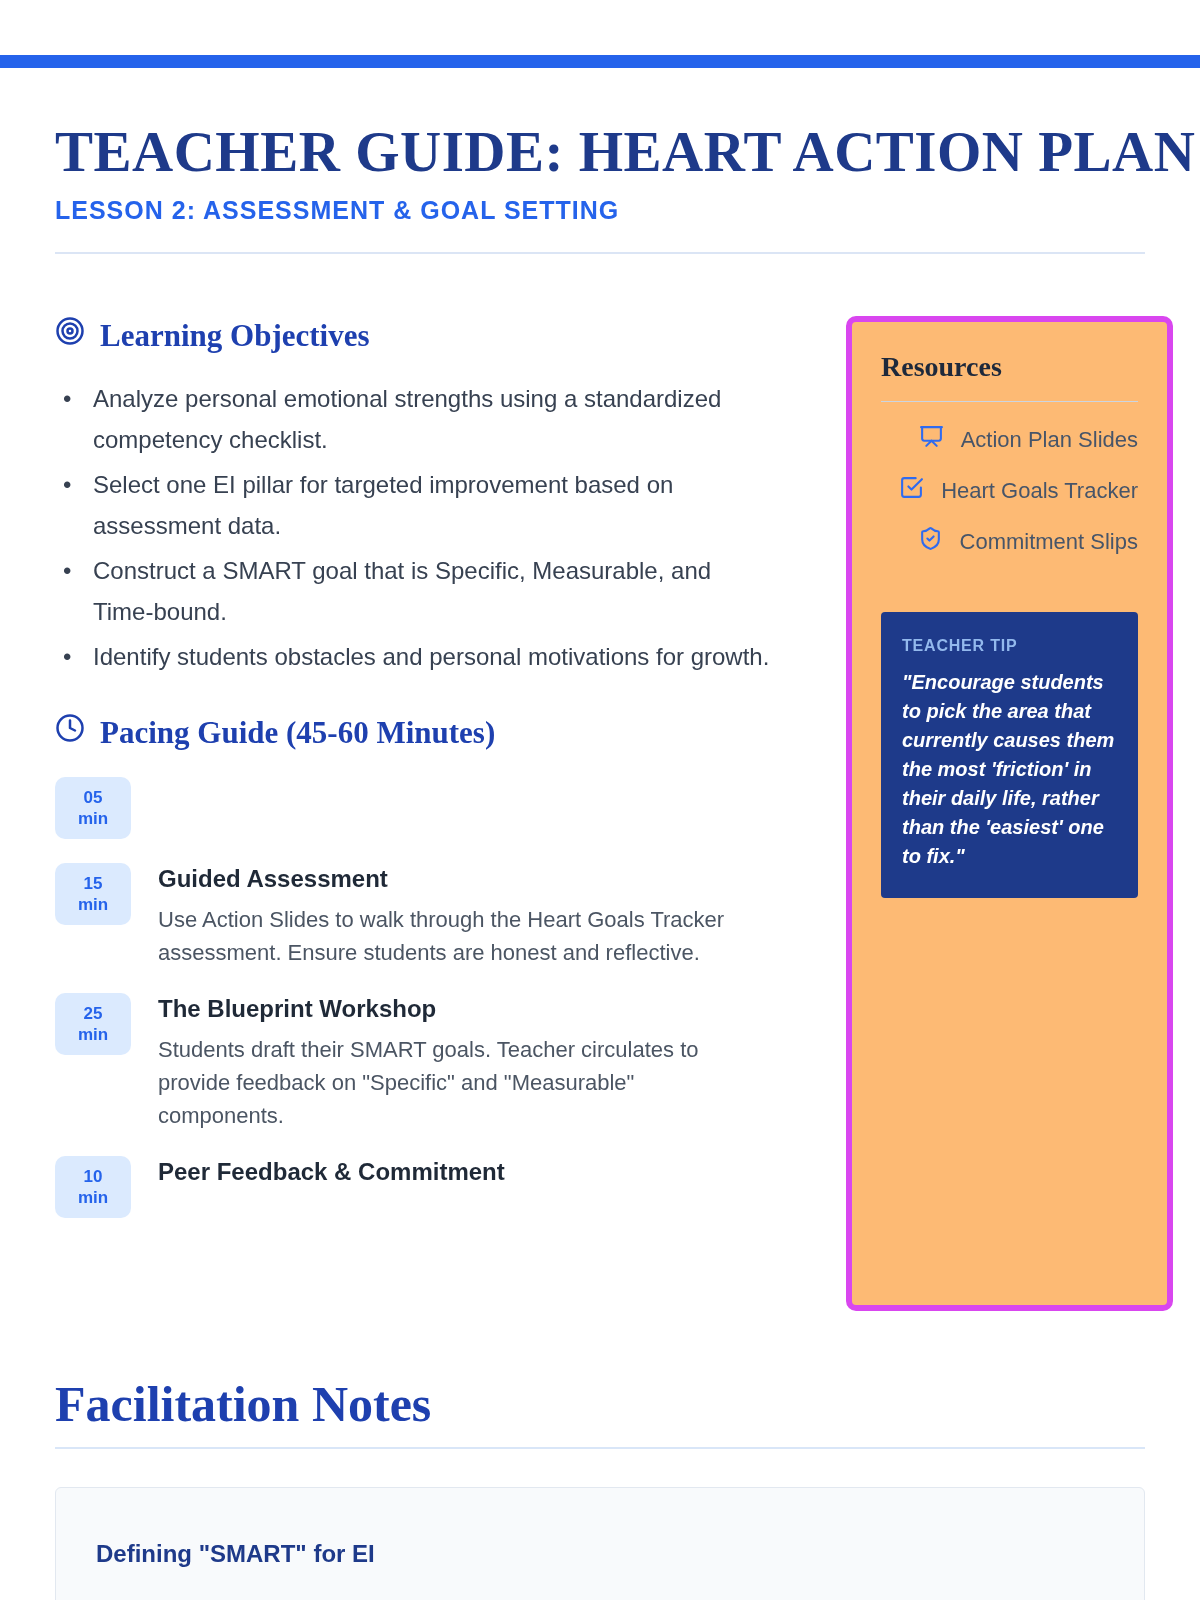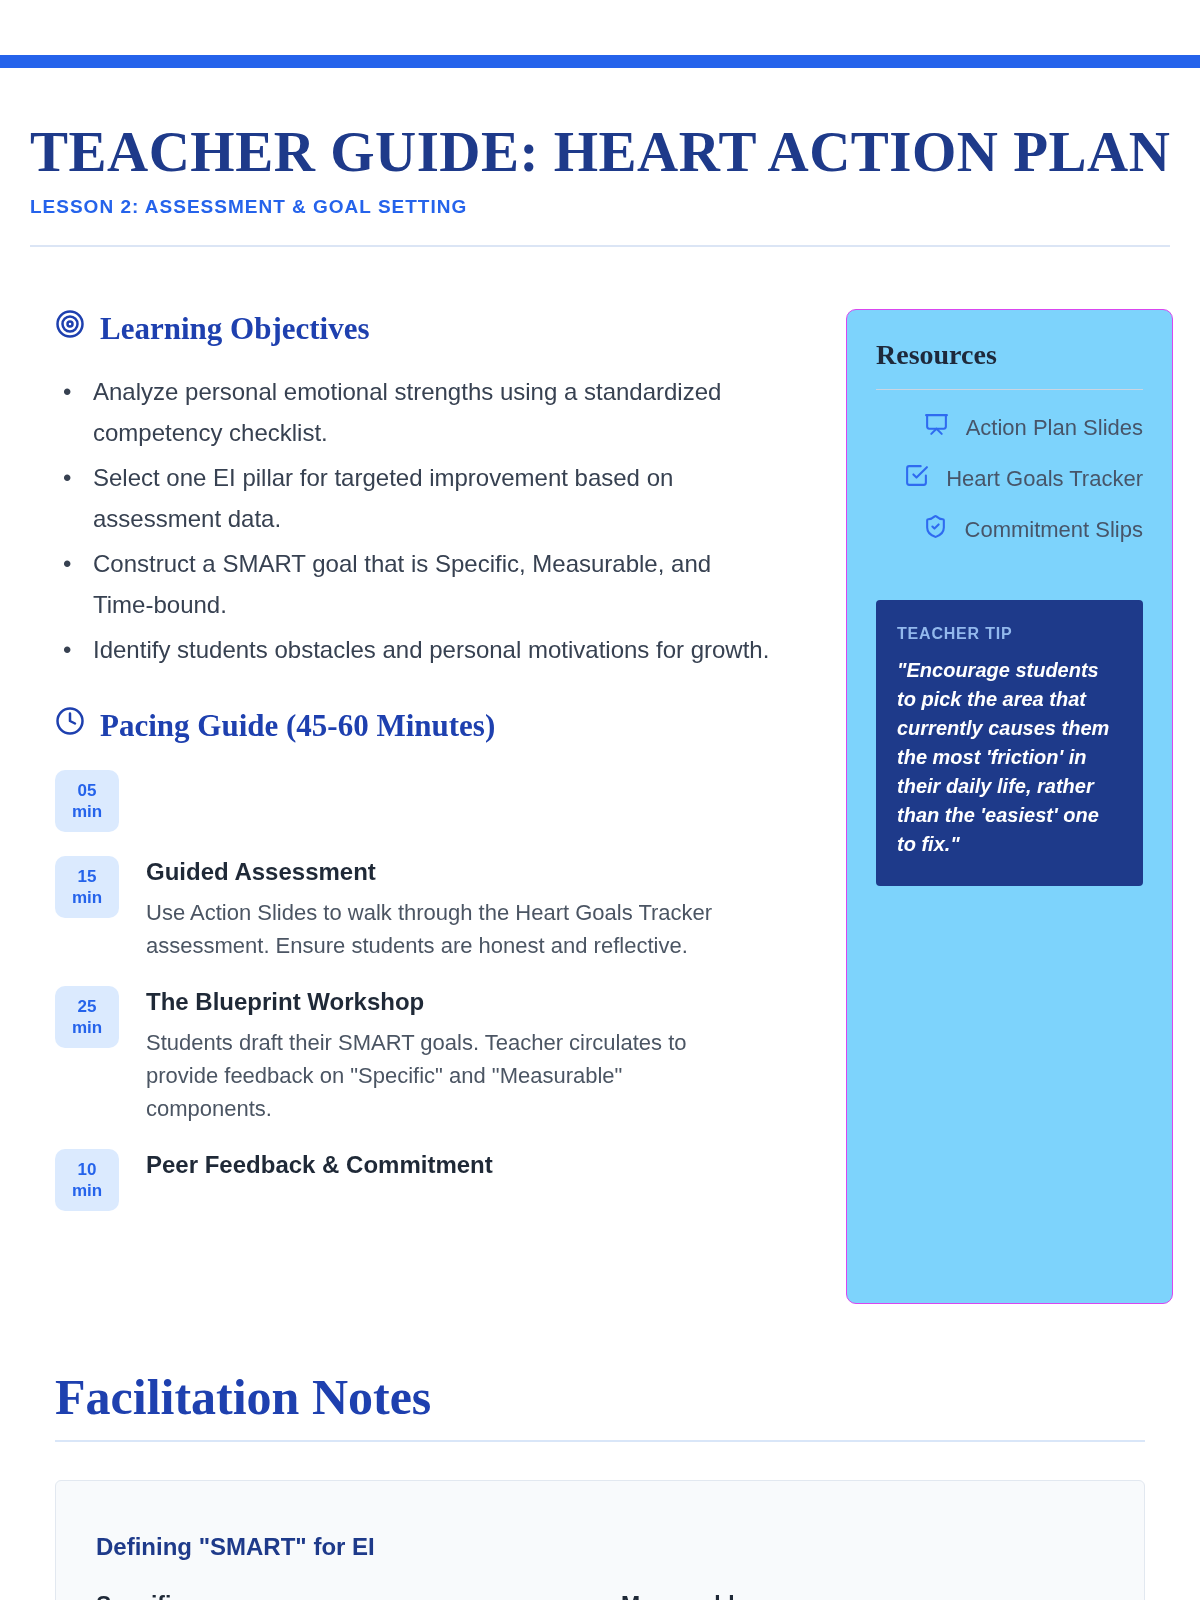--- a/index.html
+++ b/index.html
@@ -3,34 +3,34 @@
 <meta charset="utf-8">
 <style>
   * { margin: 0; padding: 0; box-sizing: border-box; }
   html, body { width: 1200px; height: 1600px; overflow: hidden; background: #ffffff; }
   body { font-family: "Liberation Sans", sans-serif; }
 
   .page { width: 1200px; height: 1600px; position: relative; background: #ffffff; }
 
   .top-accent { margin-top: 55px; height: 13px; background: #2563eb; }
 
-  .doc-header { padding: 0 30px; }
+  .doc-header { padding: 0 55px; }
   .doc-title {
     margin-top: 55px;
     font-family: "Liberation Serif", serif;
     font-weight: 700;
     font-size: 57px;
     line-height: 1.0;
     color: #1e3a8a;
     letter-spacing: 0.5px;
     white-space: nowrap;
   }
   .doc-subtitle {
     margin-top: 16px;
-    font-size: 19px;
+    font-size: 25px;
     font-weight: 700;
     letter-spacing: 1px;
     color: #2563eb;
   }
   .header-rule { margin-top: 27px; border: none; border-top: 2px solid #dbe5f5; }
 
   .main-grid {
     display: grid;
     grid-template-columns: 715px 327px;
     column-gap: 76px;
@@ -64,40 +64,40 @@
     position: absolute;
     left: 8px;
     top: 0;
     color: #374151;
   }
 
   .pacing-section { margin-top: 36px; }
   .pacing-item { display: flex; gap: 27px; margin-top: 24px; }
   .time-badge {
     flex: 0 0 auto;
-    width: 64px;
+    width: 76px;
     height: 62px;
     background: #dbeafe;
     border-radius: 10px;
     display: flex;
     flex-direction: column;
     align-items: center;
     justify-content: center;
     color: #2563eb;
     font-weight: 700;
     font-size: 17px;
     line-height: 21px;
   }
   .pacing-body { padding-top: 2px; }
   .pacing-title { font-size: 24px; font-weight: 700; color: #1f2937; line-height: 28px; }
   .pacing-desc { margin-top: 10px; font-size: 22px; line-height: 33px; color: #4b5563; max-width: 600px; }
 
   .sidebar {
-    background: #7dd3fc;
-    border: 1px solid #d946ef;
+    background: #fdba74;
+    border: 6px solid #d946ef;
     border-radius: 10px;
     padding: 29px 29px;
     min-height: 995px;
   }
   .resources-heading {
     font-family: "Liberation Serif", serif;
     font-weight: 700;
     font-size: 28px;
     color: #1e293b;
     padding-bottom: 18px;

